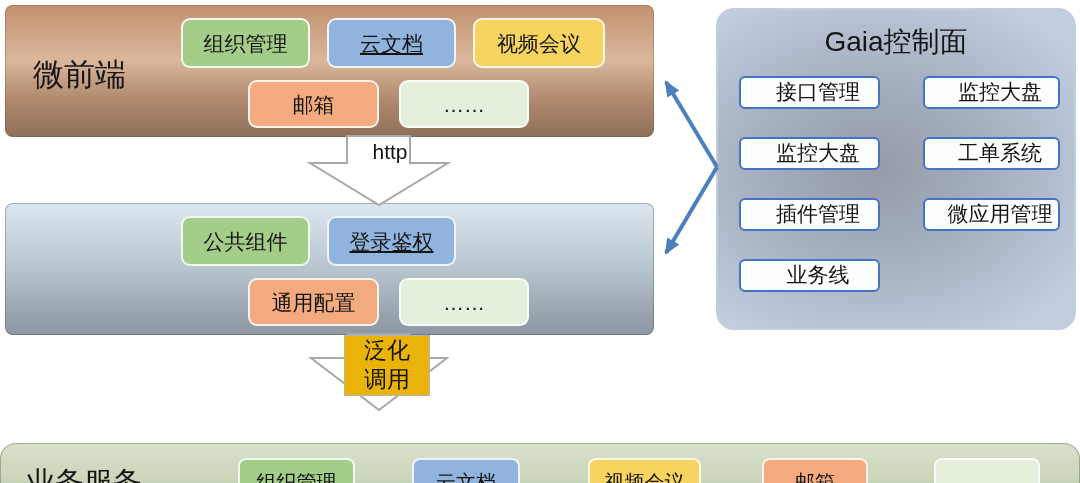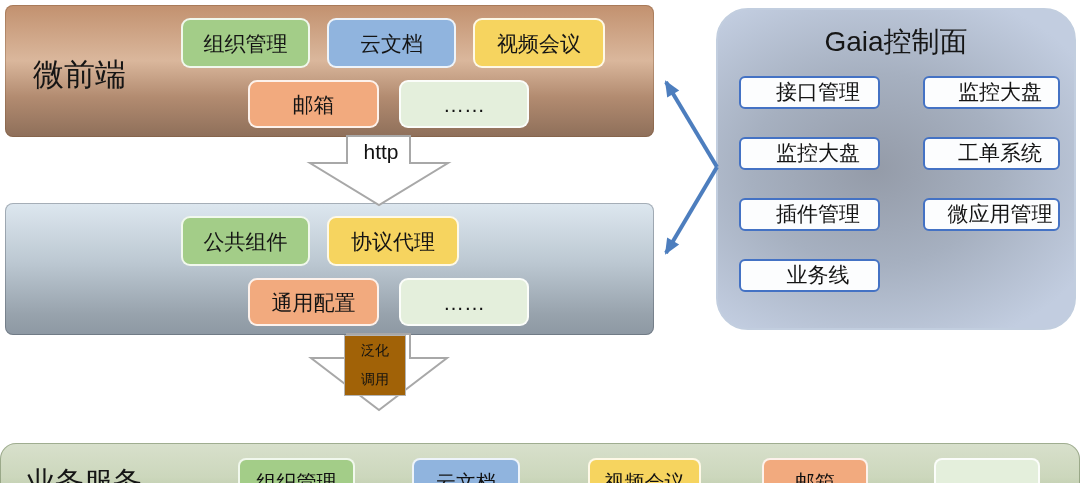--- a/index.html
+++ b/index.html
@@ -32,47 +32,47 @@
   .chip-row { position:absolute; display:flex; }
   .row1 { left:176px; top:13px; gap:17px; }
   .row2 { left:243px; top:75px; gap:20px; }
   .chip {
     height:50px; line-height:47px; text-align:center; font-size:21px;
     border:2px solid rgba(255,255,255,.85); border-radius:9px; color:#141414;
   }
   .row2 .chip { height:48px; line-height:45px; }
   .w1{width:129px;} .w2{width:129px;} .w3{width:132px;} .w4{width:131px;} .w5{width:130px;}
   .green     { background:#a3cd88; }
-  .blue      { background:#90b4de; }
+  .blue      { background:#90b4de;text-decoration:underline; }
   .yellow    { background:#f6d45f; }
   .orange    { background:#f2aa7e; }
   .lightgreen{ background:#e4efdc; }
 
   .svc-chip { position:absolute; top:15px; height:47px; line-height:44px; font-size:20px;
     text-align:center; border:2px solid rgba(255,255,255,.85); border-radius:8px; }
   .s1{left:238px;width:117px;} .s2{left:412px;width:108px;} .s3{left:588px;width:113px;}
   .s4{left:762px;width:106px;} .s5{left:934px;width:106px;}
 
   .gaia {
-    position:absolute; left:716px; top:8px; width:360px; height:322px; border-radius:32px;
+    position:absolute; left:716px; top:8px; width:360px; height:322px; border-radius:18px;
     background:radial-gradient(ellipse 70% 60% at 44% 50%, #949ba8 0%, #a6b0c0 50%, #c2cde0 100%);
     border:2px solid #c2cedf;
   }
   .gaia-title { position:absolute; left:0; top:13px; width:100%; text-align:center;
     font-size:28px; color:#161616; }
   .gaia-grid { position:absolute; left:21px; top:66px;
     display:grid; grid-template-columns:141px 137px; column-gap:43px; row-gap:28px; }
   .gaia-item { height:33px; line-height:28px; text-align:center; font-size:21px;
     background:#fcfdfe; border:2px solid #4472c4; border-radius:6px; color:#141414;padding-left:17px; }
 
   .overlay { position:absolute; left:0; top:0; z-index:5; pointer-events:none; }
   .arrow-text { position:absolute; z-index:6; text-align:center; color:#111; }
-  .http-label { left:338px; top:140px; width:86px; font-size:21px; }
-  .generic-box { left:344px; top:335px; width:62px; height:61px;
-    background:#a16207; border:1px solid #b4b4b4; font-size:14px; line-height:29px; }
+  .http-label { left:347px; top:140px; width:86px; font-size:21px; }
+  .generic-box { left:344px; top:335px; width:86px; height:61px;
+    background:#eab308; border:1px solid #b4b4b4; font-size:23px; line-height:29px; }
 </style>
 </head>
 <body>
 
 <div id="canvas">
 
   <div class="layer-box box-front">
     <div class="layer-label lbl-front">微前端</div>
     <div class="chip-row row1">
       <div class="chip w1 green">组织管理</div>
@@ -81,21 +81,21 @@
     </div>
     <div class="chip-row row2">
       <div class="chip w4 orange">邮箱</div>
       <div class="chip w5 lightgreen">……</div>
     </div>
   </div>
 
   <div class="layer-box box-gateway">
     <div class="chip-row row1">
       <div class="chip w1 green">公共组件</div>
-      <div class="chip w3 yellow">协议代理</div>
+      <div class="chip w2 blue">登录鉴权</div>
     </div>
     <div class="chip-row row2">
       <div class="chip w4 orange">通用配置</div>
       <div class="chip w5 lightgreen">……</div>
     </div>
   </div>
 
   <div class="layer-box box-services">
     <div class="layer-label lbl-services">业务服务</div>
     <div class="svc-chip s1 green">组织管理</div>

